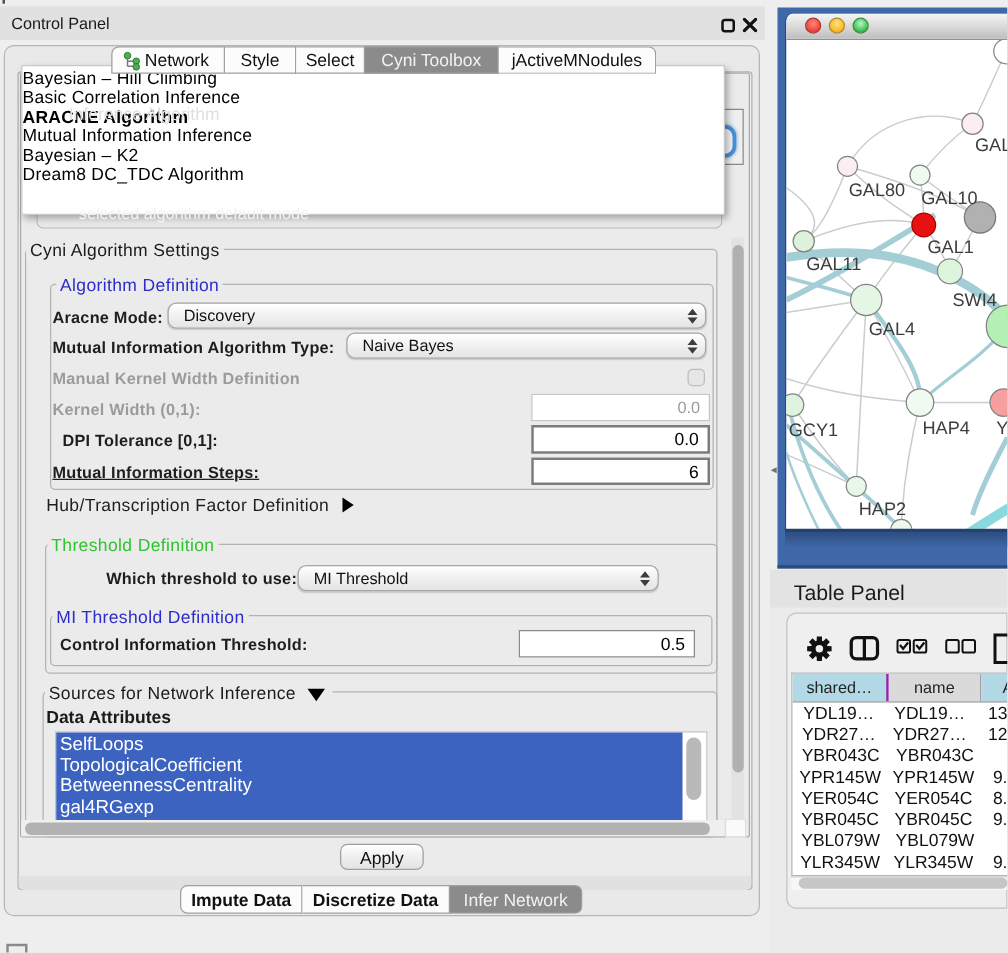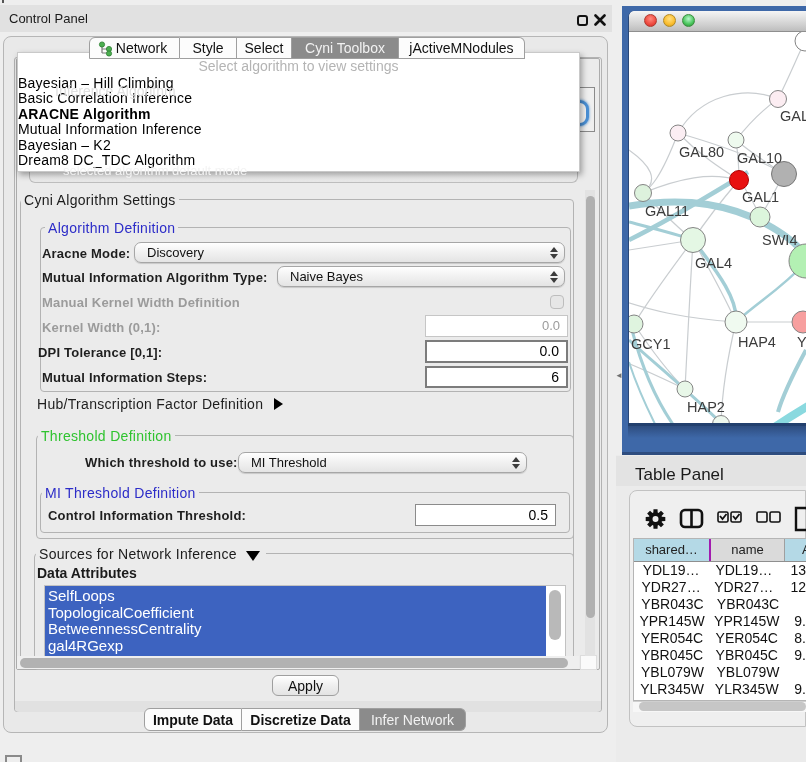--- a/index.html
+++ b/index.html
@@ -74,23 +74,23 @@
   <span class="ct">Naive Bayes</span>
   <span class="spin">
       <span class="u"></span>
       <span class="d"></span>
     </span>
 </div>
 <div class="abs b13" style="left:42px;top:295px;color:#9b9b9b;">Manual Kernel Width Definition</div>
 <div class="abs" style="left:550px;top:295px;width:14px;height:14px;border:1px solid #bdbdbd;border-radius:4px;background:#e6e6e6;"></div>
 <div class="abs b13" style="left:42px;top:320px;color:#9b9b9b;">Kernel Width (0,1):</div>
 <div class="fld" style="left:425px;top:315px;width:143px;height:22px;border:1px solid #c6c6c6;color:#9b9b9b;line-height:20px;">0.0</div>
-<div class="abs b13" style="left:38px;top:345px;">DPI Tolerance [0,1]:</div>
+<div class="abs b13" style="left:50px;top:345px;">DPI Tolerance [0,1]:</div>
 <div class="fld" style="left:425px;top:340px;width:143px;height:23px;border:2px solid #7c7c7c;color:#000;line-height:19px;font-size:14px;">0.0</div>
-<div class="abs b13" style="left:42px;top:370px;">Mutual Information Steps:</div>
+<div class="abs b13" style="left:42px;top:370px;text-decoration:underline;">Mutual Information Steps:</div>
 <div class="fld" style="left:425px;top:366px;width:143px;height:22px;border:2px solid #7c7c7c;color:#000;line-height:18px;font-size:14px;">6</div>
 
 <div class="abs" style="left:37px;top:396px;font-size:14px;letter-spacing:0.3px;color:#1e1e1e;">Hub/Transcription Factor Definition</div>
 <div class="abs" style="left:274px;top:398px;width:0;height:0;border-top:6px solid transparent;border-bottom:6px solid transparent;border-left:9px solid #000;"></div>
 
 <div class="grp" style="left:36px;top:435px;width:538px;height:104px;"></div>
 <div class="grplab" style="left:38px;top:429px;background:#ebebeb;color:#2fc32f;">Threshold Definition</div>
 <div class="abs b13" style="left:85px;top:455px;">Which threshold to use:</div>
 <div class="combo" style="left:238px;top:452px;width:289px;height:21px;">
   <span class="ct">MI Threshold</span>
@@ -131,21 +131,20 @@
 <div class="abs" style="left:586px;top:196px;width:9px;height:422px;background:#b0b0b0;border-radius:5px;"></div>
 
 <div class="abs" style="left:579px;top:87px;width:16px;height:45px;border:1px solid #8a8a8a;background:#efefef;"></div>
 <div class="abs" style="left:570px;top:100px;width:19px;height:26px;border:3px solid #4a8fd4;border-radius:9px;background:#f4f4f4;box-shadow:0 0 2px 1px rgba(74,143,212,0.5);"></div>
 
 <div class="abs" style="left:29px;top:171px;width:549px;height:12px;border:1px solid #bdbdbd;border-top:none;border-radius:0 0 6px 6px;background:linear-gradient(#f6f6f6,#e7e7e7);"></div>
 
 <div class="abs" style="left:17px;top:52px;width:563px;height:120px;background:#ffffff;border:1px solid #c9c9c9;box-shadow:2px 3px 6px rgba(0,0,0,0.35);">
   <div class="abs" style="left:37px;top:30px;font-size:14px;color:#e0e0e0;">Inference Algorithm</div>
   <div class="abs" style="left:45px;top:110px;font-size:13px;color:#f3f3f3;">selected algorithm default mode</div>
-  <div style="position:relative;font-size:14px;color:#b4b4b4;text-align:center;margin-top:5px;">Select algorithm to view settings</div>
   <div style="font-size:14px;letter-spacing:0.2px;color:#000;line-height:15.4px;margin-top:2px;">
     Bayesian – Hill Climbing<br>
     Basic Correlation Inference<br>
     <b>ARACNE Algorithm</b><br>
     Mutual Information Inference<br>
     Bayesian – K2<br>
     Dream8 DC_TDC Algorithm
   </div>
 </div>
 

